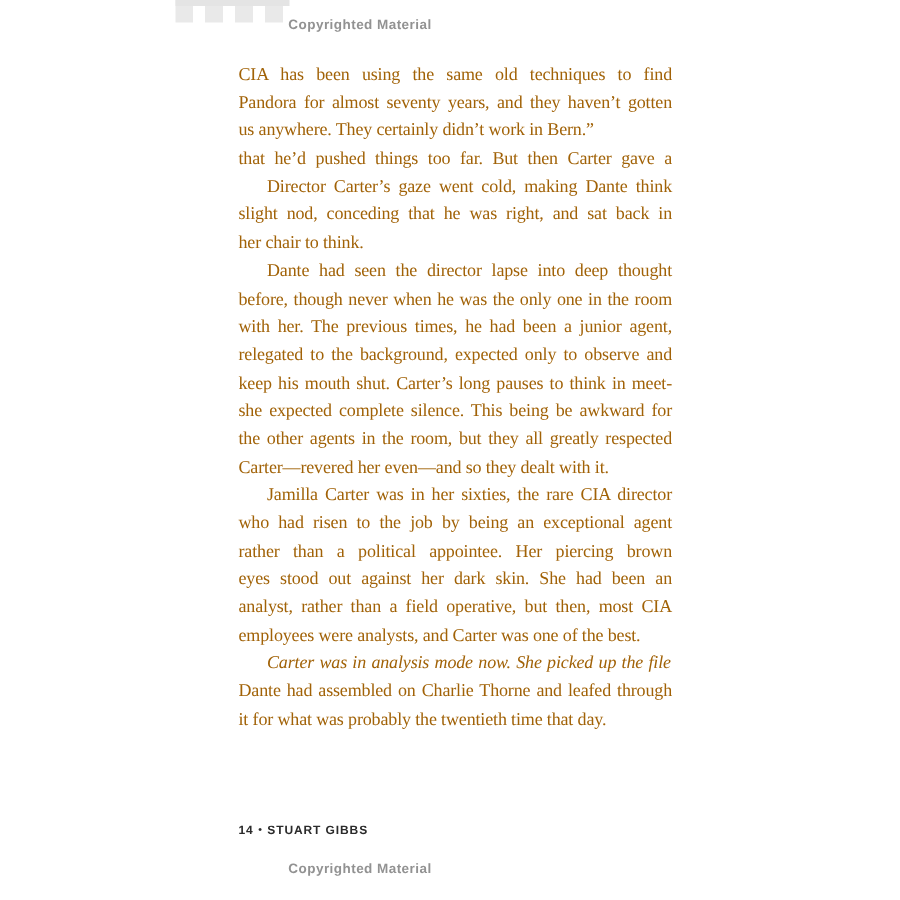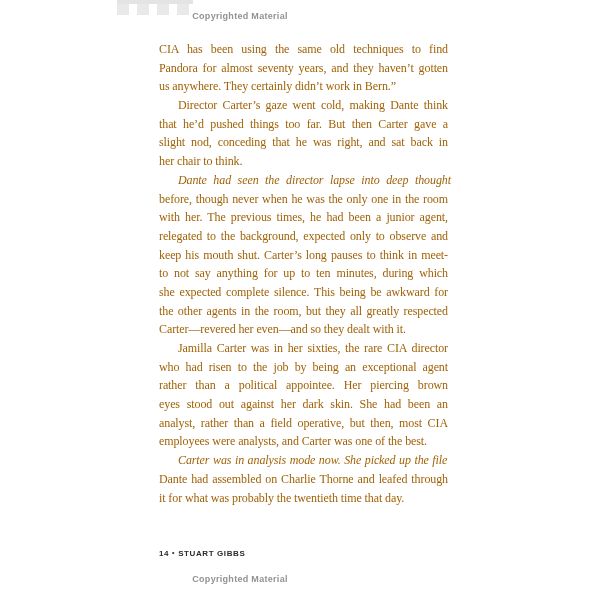--- a/index.html
+++ b/index.html
@@ -67,30 +67,29 @@
 <div class="page">
 
   <div class="film-artifact"></div>
 
   <div class="banner top">Copyrighted Material</div>
 
   <div class="text-block">
       <div class="line" style="word-spacing: 5.30035px;"><span>CIA has been using the same old techniques to find</span></div>
       <div class="line" style="word-spacing: 2.08203px;"><span>Pandora for almost seventy years, and they haven’t gotten</span></div>
       <div class="line"><span>us anywhere. They certainly didn’t work in Bern.”</span></div>
+      <div class="line" style="word-spacing: 3.48906px;"><span>that he’d pushed things too far. But then Carter gave a</span></div>
       <div class="line indent" style="word-spacing: 2.5px;"><span>Director Carter’s gaze went cold, making Dante think</span></div>
-      <div class="line" style="word-spacing: 3.48906px;"><span>that he’d pushed things too far. But then Carter gave a</span></div>
       <div class="line" style="word-spacing: 3.13125px;"><span>slight nod, conceding that he was right, and sat back in</span></div>
       <div class="line"><span>her chair to think.</span></div>
-      <div class="line indent" style="word-spacing: 3.64648px; font-style: italic;"><span>Dante had seen the director lapse into deep thought</span></div>
+      <div class="line indent" style="word-spacing: 3.64648px;"><span>Dante had seen the director lapse into deep thought</span></div>
       <div class="line" style="word-spacing: 0.857955px;"><span>before, though never when he was the only one in the room</span></div>
       <div class="line" style="word-spacing: 2.26562px;"><span>with her. The previous times, he had been a junior agent,</span></div>
       <div class="line" style="word-spacing: 1.89062px;"><span>relegated to the background, expected only to observe and</span></div>
       <div class="line" style="word-spacing: 1.21562px;"><span>keep his mouth shut. Carter’s long pauses to think in meet-</span></div>
-      <div class="line" style="word-spacing: 3.01875px;"><span>to not say anything for up to ten minutes, during which</span></div>
       <div class="line" style="word-spacing: 1.82227px;"><span>she expected complete silence. This being be awkward for</span></div>
       <div class="line" style="word-spacing: 1.60781px;"><span>the other agents in the room, but they all greatly respected</span></div>
       <div class="line"><span>Carter—revered her even—and so they dealt with it.</span></div>
       <div class="line indent" style="word-spacing: 1.81597px;"><span>Jamilla Carter was in her sixties, the rare CIA director</span></div>
       <div class="line" style="word-spacing: 3.24688px;"><span>who had risen to the job by being an exceptional agent</span></div>
       <div class="line" style="word-spacing: 6.0558px;"><span>rather than a political appointee. Her piercing brown</span></div>
       <div class="line" style="word-spacing: 3.86875px;"><span>eyes stood out against her dark skin. She had been an</span></div>
       <div class="line" style="word-spacing: 2.68924px;"><span>analyst, rather than a field operative, but then, most CIA</span></div>
       <div class="line"><span>employees were analysts, and Carter was one of the best.</span></div>
       <div class="line indent" style="word-spacing: 0.667188px; font-style: italic;"><span>Carter was in analysis mode now. She picked up the file</span></div>

